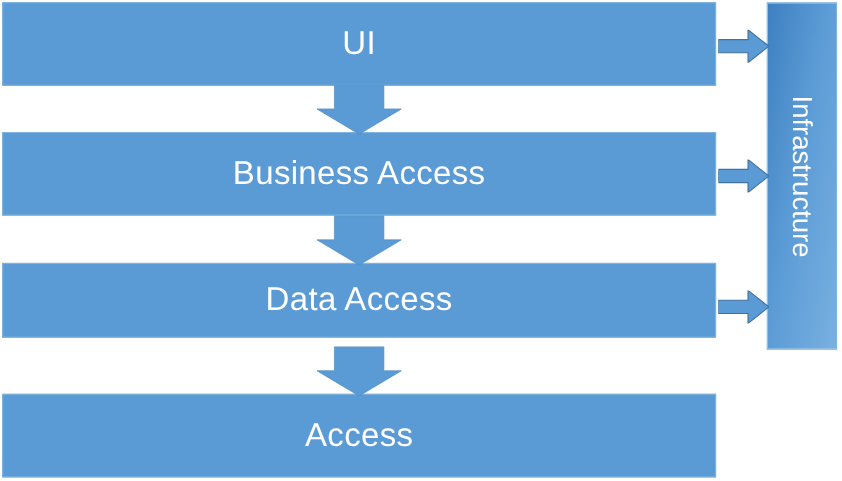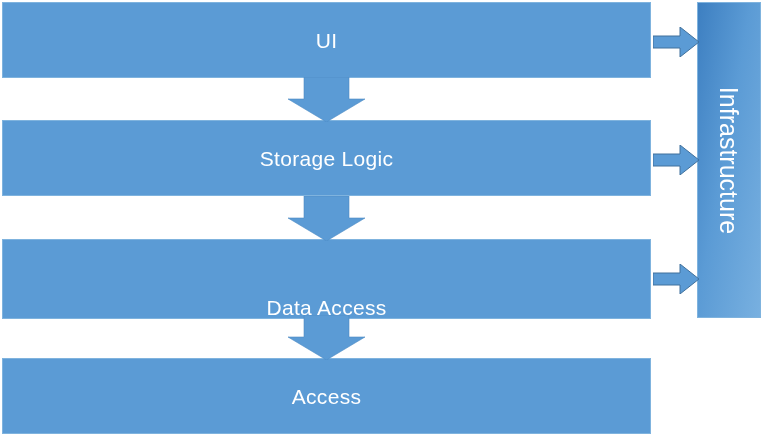--- a/index.html
+++ b/index.html
@@ -27,30 +27,30 @@
     width: 649px;
     background: #5B9BD5;
     border: 1px solid #7FB3DE;
     box-sizing: border-box;
     display: flex;
     align-items: center;
     justify-content: center;
   }
   .layer-label {
     color: #ffffff;
-    font-size: 21px;
+    font-size: 30px;
     font-weight: 400;
     letter-spacing: 0.3px;
     line-height: 1;
     white-space: nowrap;
   }
 
   #layer-ui        { top: 2px;   height: 76px; }
   #layer-business  { top: 120px; height: 76px; }
-  #layer-data      { top: 239px; height: 80px; align-items: flex-end; }
+  #layer-data      { top: 239px; height: 68px; }
   #layer-storage   { top: 358px; height: 76px; }
 
   
   #infrastructure-box {
     position: absolute;
     left: 697px;
     top: 2px;
     width: 64px;
     height: 316px;
     background: linear-gradient(100deg, #3D7FC1 0%, #5B9BD5 45%, #78B0E0 100%);
@@ -100,21 +100,21 @@
 </head>
 <body>
 
 <div id="diagram">
 
   <div class="layer-box" id="layer-ui">
     <span class="layer-label">UI</span>
   </div>
 
   <div class="layer-box" id="layer-business">
-    <span class="layer-label">Storage Logic</span>
+    <span class="layer-label">Business Access</span>
   </div>
 
   <div class="layer-box" id="layer-data">
     <span class="layer-label">Data Access</span>
   </div>
 
   <div class="layer-box" id="layer-storage">
     <span class="layer-label">Access</span>
   </div>
 

